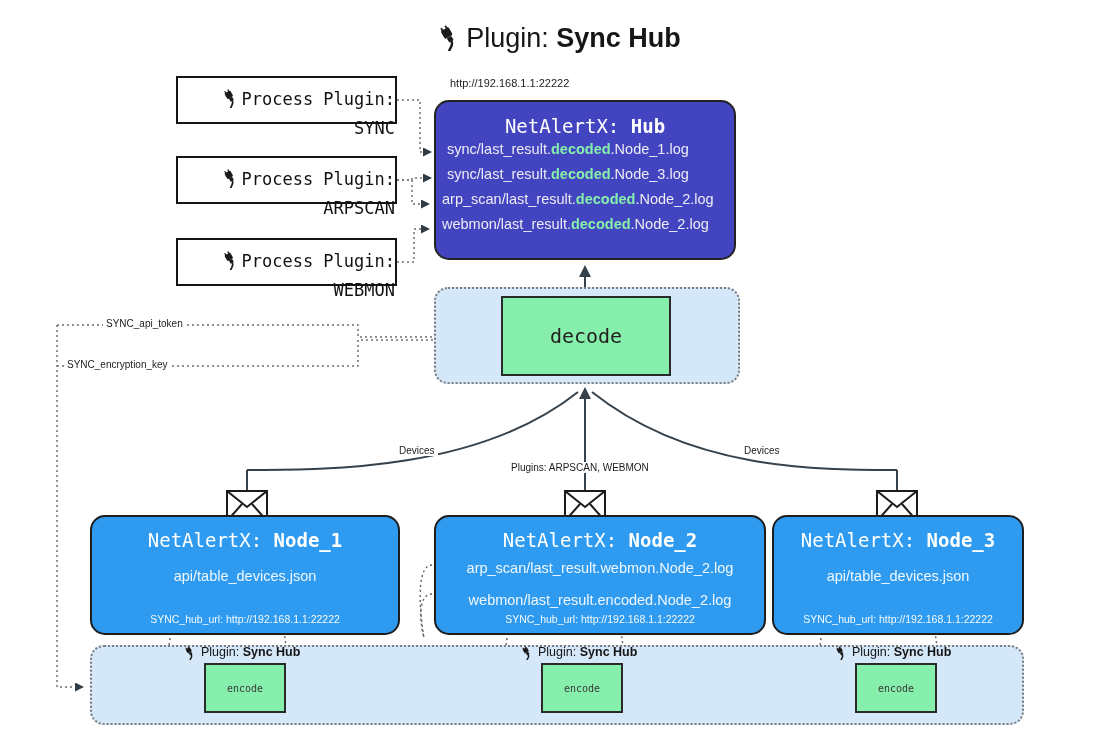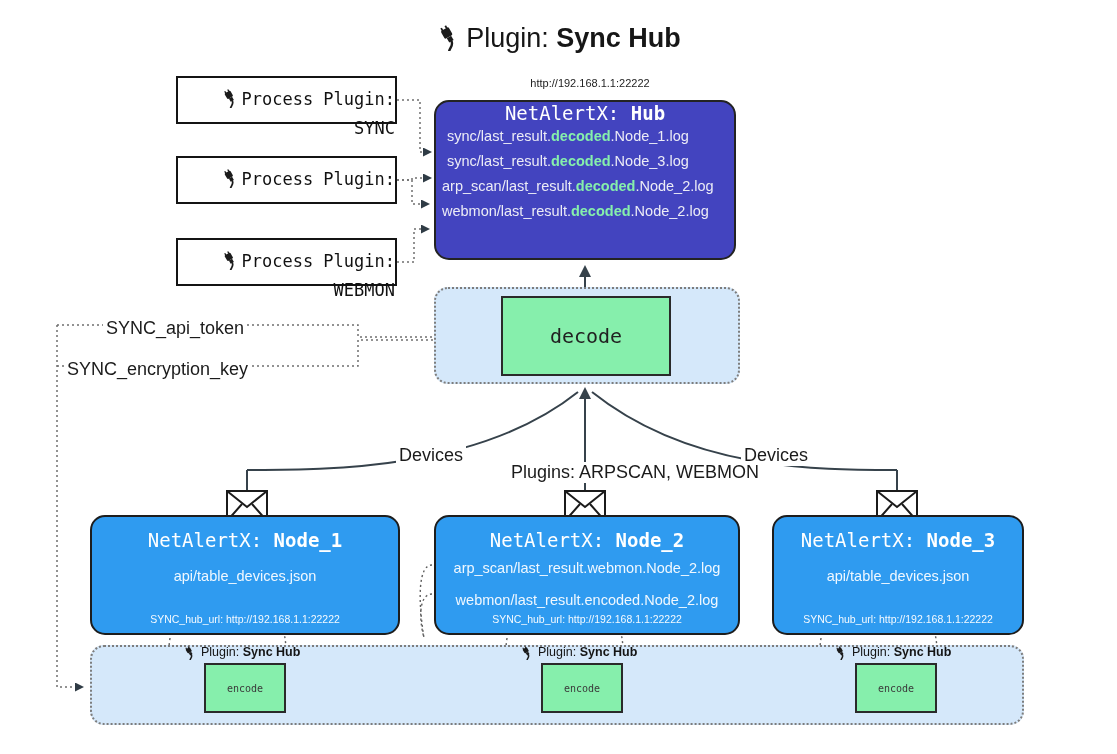--- a/index.html
+++ b/index.html
@@ -8,39 +8,39 @@
   #canvas{position:absolute;left:0;top:0;width:1117px;height:754px;}
   .svg-layer{position:absolute;left:0;top:0;width:1117px;height:754px;pointer-events:none;}
 
   
   #title{position:absolute;left:0;top:18px;width:1117px;text-align:center;
          font-size:27px;line-height:40px;color:#161616;}
   #title .t-light{font-weight:400;}
   #title .t-bold{font-weight:700;}
   .plug{display:inline-block;vertical-align:-4px;margin-right:4px;}
 
-  #hub-url{position:absolute;left:450px;top:77px;width:280px;text-align:center;
+  #hub-url{position:absolute;left:450px;top:77px;width:280px;
            font-size:11px;color:#1d1d1d;}
 
   
   .proc-box{position:absolute;box-sizing:border-box;background:#ffffff;
             border:2px solid #141414;
             font-family:"DejaVu Sans Mono","Liberation Mono",monospace;
             font-size:17px;line-height:26px;color:#111;text-align:right;
             padding-top:8px;}
   .proc-box .l1{display:block;white-space:nowrap;}
   .proc-box .l2{display:block;}
   .proc-box .plug{vertical-align:-3px;margin-right:1px;}
 
   
   #hub{position:absolute;left:434px;top:100px;width:302px;height:160px;
        box-sizing:border-box;background:#4344bf;border:2px solid #232323;
        border-radius:15px;}
   #hub .hub-title{font-family:"DejaVu Sans Mono","Liberation Mono",monospace;
-       font-size:19px;color:#ffffff;text-align:center;}
+       font-size:19px;color:#ffffff;text-align:center;margin-top:13px;}
   #hub .hub-title b{font-weight:700;}
   .hub-line{font-size:14.5px;color:#ececf6;padding-left:11px;line-height:25px;
             white-space:nowrap;}
   .hub-line b{font-weight:700;color:#86efac;}
 
   
   .band{position:absolute;box-sizing:border-box;background:#d5e8fa;
         border:2px dotted #7d7d7d;border-radius:14px;}
   #band-decode{left:434px;top:287px;width:306px;height:97px;}
   #band-bottom{left:90px;top:645px;width:934px;height:80px;}
@@ -67,30 +67,30 @@
   .node{position:absolute;box-sizing:border-box;background:#2f9bf0;
         border:2px solid #1d1d1d;border-radius:15px;}
   .node .n-title{font-family:"DejaVu Sans Mono","Liberation Mono",monospace;
         font-size:19px;color:#ffffff;text-align:center;margin-top:12px;}
   .node .n-title b{font-weight:700;}
   .node .n-line{font-size:14.5px;color:#f0f8ff;text-align:center;line-height:27px;
         white-space:nowrap;}
   .node .n-url{position:absolute;left:0;bottom:8px;width:100%;text-align:center;
         font-size:10.5px;color:#f4faff;white-space:nowrap;}
   #node-1{left:90px;top:515px;width:310px;height:120px;}
-  #node-2{left:434px;top:515px;width:306px;height:120px;}
+  #node-2{left:434px;top:515px;width:332px;height:120px;}
   #node-3{left:772px;top:515px;width:252px;height:120px;}
   #node-1 .n-line,#node-3 .n-line{margin-top:12px;}
   #node-2 .n-line{line-height:29px;margin-top:3px;}
 
   
   .envelope{position:absolute;width:42px;height:32px;}
 
   
-  .edge-label{position:absolute;font-size:18px;color:#1b1b1b;
+  .edge-label{position:absolute;font-size:10px;color:#1b1b1b;
               background:#ffffff;white-space:nowrap;padding:0 3px;}
   #lbl-dev-left{left:396px;top:445px;}
   #lbl-dev-right{left:741px;top:445px;}
   #lbl-plugins{left:508px;top:462px;}
   #lbl-api-token{left:103px;top:318px;}
   #lbl-enc-key{left:64px;top:359px;}
 </style>
 </head>
 <body>
 
@@ -179,20 +179,21 @@
           <g transform="rotate(-30 13 13)">
             <rect x="9" y="3" width="9" height="9" rx="1.6" fill="#1b1b1b"></rect>
             <rect x="10.2" y="0.5" width="1.8" height="3.4" fill="#1b1b1b"></rect>
             <rect x="15" y="0.5" width="1.8" height="3.4" fill="#1b1b1b"></rect>
             <rect x="11" y="12" width="5" height="5" fill="#1b1b1b"></rect>
             <path d="M13.5,17 C13.5,21 10,21.5 7,24" stroke="#1b1b1b" stroke-width="2.4" fill="none" stroke-linecap="round"></path>
           </g>
         </svg>
       </span><span>Process Plugin:</span>
     </span>
+    <span class="l2">ARPSCAN</span>
   </div>
 
   <div class="proc-box" id="proc-3" style="left:176px;top:238px;width:221px;height:48px;">
     <span class="l1">
       <span class="plug">
         <svg width="19" height="19" viewBox="0 0 26 26">
           <g transform="rotate(-30 13 13)">
             <rect x="9" y="3" width="9" height="9" rx="1.6" fill="#1b1b1b"></rect>
             <rect x="10.2" y="0.5" width="1.8" height="3.4" fill="#1b1b1b"></rect>
             <rect x="15" y="0.5" width="1.8" height="3.4" fill="#1b1b1b"></rect>

